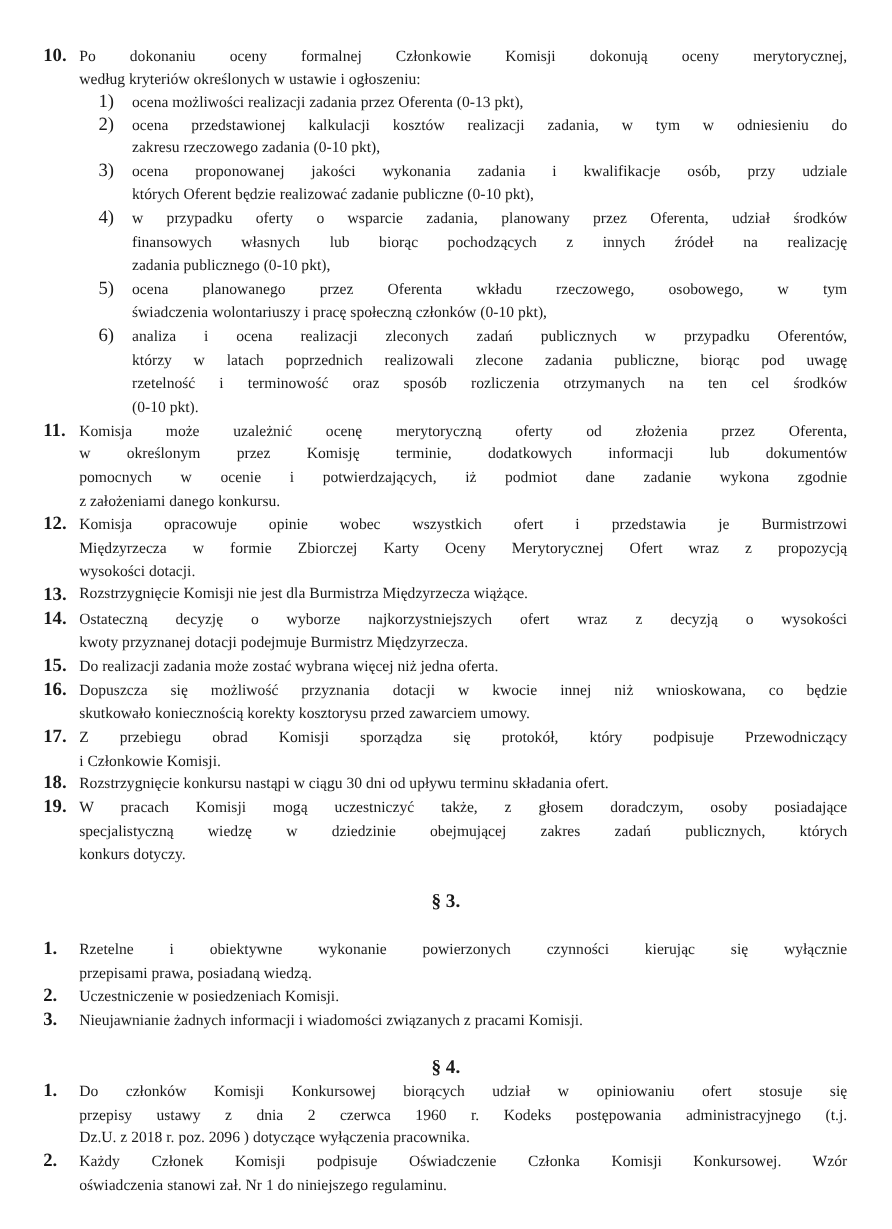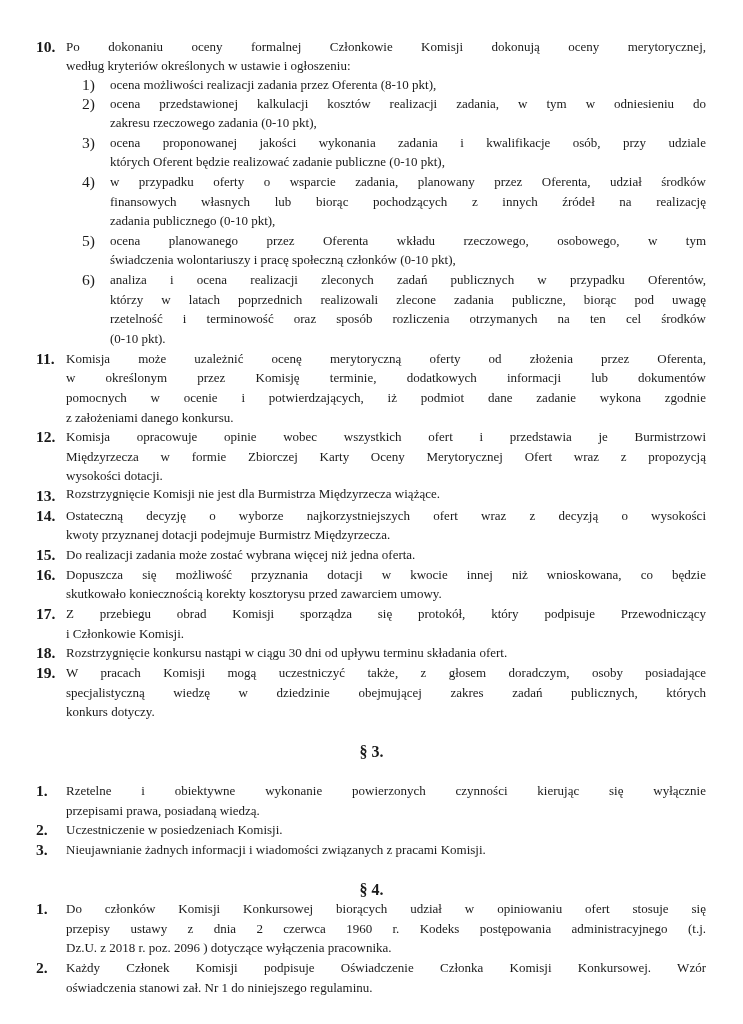--- a/index.html
+++ b/index.html
@@ -16,21 +16,21 @@
 <body>
 
 <div class="page">
 
   <div>
     <span class="num" style="left:36px;top:37px;">10.</span>
     <div class="line just" style="left:66px;top:37px;width:640px;">Po dokonaniu oceny formalnej Członkowie Komisji dokonują oceny merytorycznej,</div>
     <div class="line" style="left:66px;top:56px;">według kryteriów określonych w ustawie i ogłoszeniu:</div>
 
     <span class="sub" style="left:82px;top:75px;">1)</span>
-    <div class="line" style="left:110px;top:75px;">ocena możliwości realizacji zadania przez Oferenta (8-10 pkt),</div>
+    <div class="line" style="left:110px;top:75px;">ocena możliwości realizacji zadania przez Oferenta (0-13 pkt),</div>
 
     <span class="sub" style="left:82px;top:94px;">2)</span>
     <div class="line just" style="left:110px;top:94px;width:596px;">ocena przedstawionej kalkulacji kosztów realizacji zadania, w tym w odniesieniu do</div>
     <div class="line" style="left:110px;top:113px;">zakresu rzeczowego zadania (0-10 pkt),</div>
 
     <span class="sub" style="left:82px;top:133px;">3)</span>
     <div class="line just" style="left:110px;top:133px;width:596px;">ocena proponowanej jakości wykonania zadania i kwalifikacje osób, przy udziale</div>
     <div class="line" style="left:110px;top:152px;">których Oferent będzie realizować zadanie publiczne (0-10 pkt),</div>
 
     <span class="sub" style="left:82px;top:172px;">4)</span>

